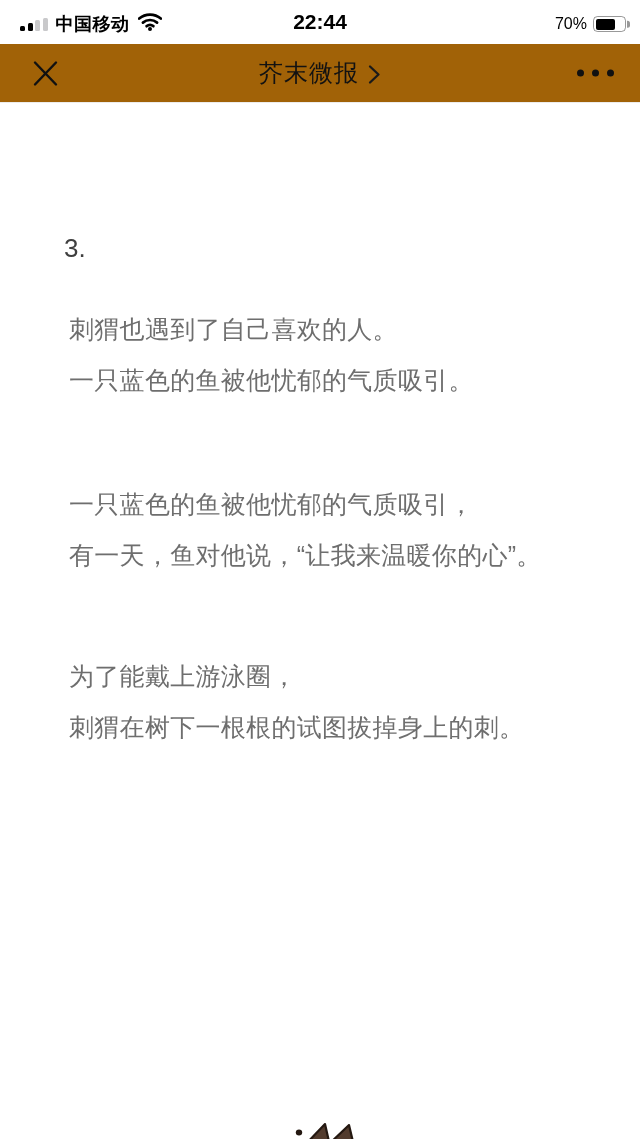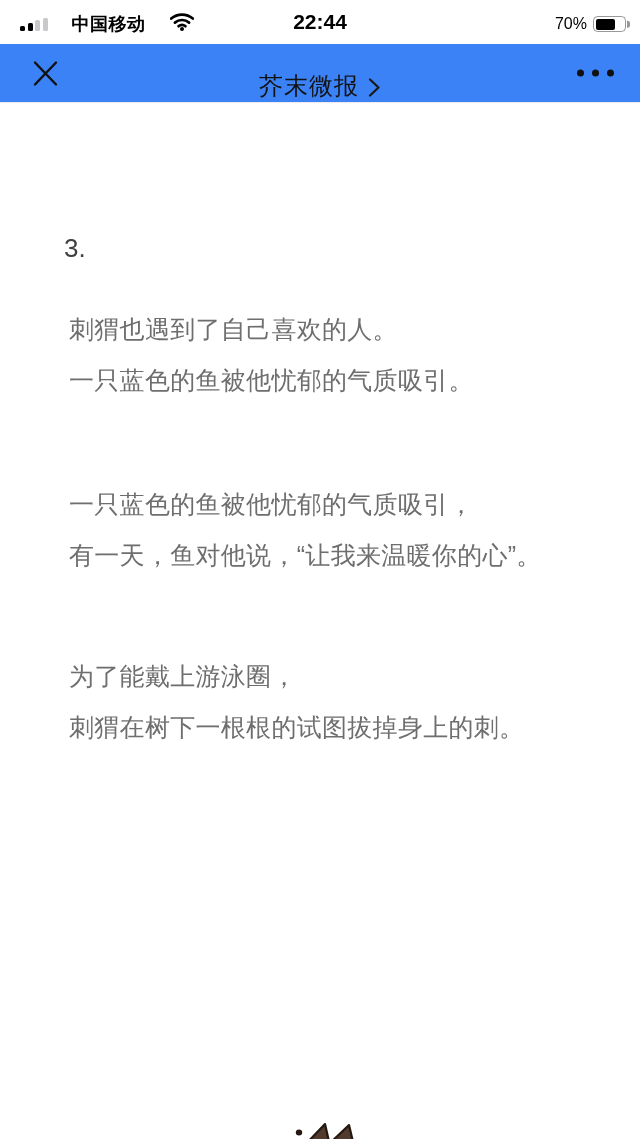--- a/index.html
+++ b/index.html
@@ -14,45 +14,45 @@
   }
 
   
   .status-bar {
     height: 44px;
     display: flex; align-items: center; justify-content: space-between;
     padding: 4px 14px 0 20px;
     position: relative;
     color: #000;
   }
-  .sb-left { display: flex; align-items: center; gap: 24px; }
+  .sb-left { display: flex; align-items: center; gap: 8px; }
   .signal { display: flex; align-items: flex-end; gap: 2.5px; height: 13px; }
   .signal i { display: block; width: 5px; border-radius: 1.5px; background: #000; }
   .signal i:nth-child(1) { height: 5px; }
   .signal i:nth-child(2) { height: 8px; }
   .signal i:nth-child(3) { height: 10.5px; background: #c9c9cb; }
   .signal i:nth-child(4) { height: 13px; background: #c9c9cb; }
   .carrier { font-size: 18px; font-weight: 600; letter-spacing: 0.5px; }
   .sb-time {
     position: absolute; left: 0; right: 0; top: 10px;
     text-align: center; font-size: 21px; font-weight: 700;
   }
   .sb-right { display: flex; align-items: center; gap: 6px; z-index: 1; }
   .batt-pct { font-size: 16px; font-weight: 500; }
   .battery { width: 33px; height: 16px; border: 1.5px solid rgba(0,0,0,0.4); border-radius: 4.5px; padding: 1.5px; position: relative; }
   .battery-fill { width: 70%; height: 100%; background: #000; border-radius: 2px; }
   .battery-cap { position: absolute; right: -4.5px; top: 50%; transform: translateY(-50%); width: 2.5px; height: 6.5px; background: rgba(0,0,0,0.4); border-radius: 0 2.5px 2.5px 0; }
 
   
   .nav-bar {
     height: 59px;
-    display: flex; align-items: flex-end; justify-content: center;
+    display: flex; align-items: center; justify-content: center;
     position: relative;
     border-bottom: 1px solid #ececec;
-    background: #3b82f6;
+    background: #a16207;
   }
   .close-btn { position: absolute; left: 32px; top: 16px; width: 27px; height: 27px; cursor: pointer; }
   .nav-title { display: flex; align-items: center; gap: 9px; cursor: pointer; }
   .nav-title-text { font-size: 24px; font-weight: 500; color: #121212; letter-spacing: 1px; }
   .more-btn { position: absolute; right: 26px; top: 50%; transform: translateY(-50%); display: flex; gap: 8px; cursor: pointer; padding: 6px 0; }
   .more-btn i { display: block; width: 7px; height: 7px; border-radius: 50%; background: #111; }
 
   
   .content {
     padding: 0 30px 0 64px;

